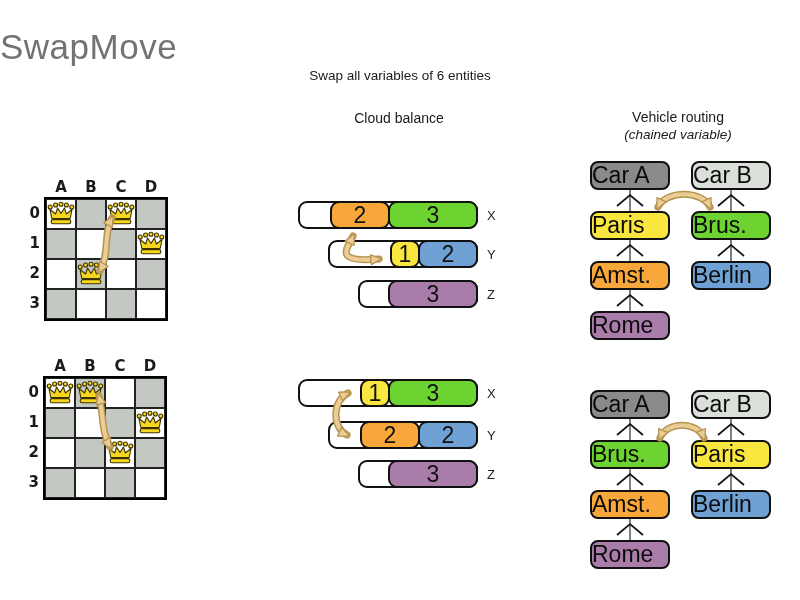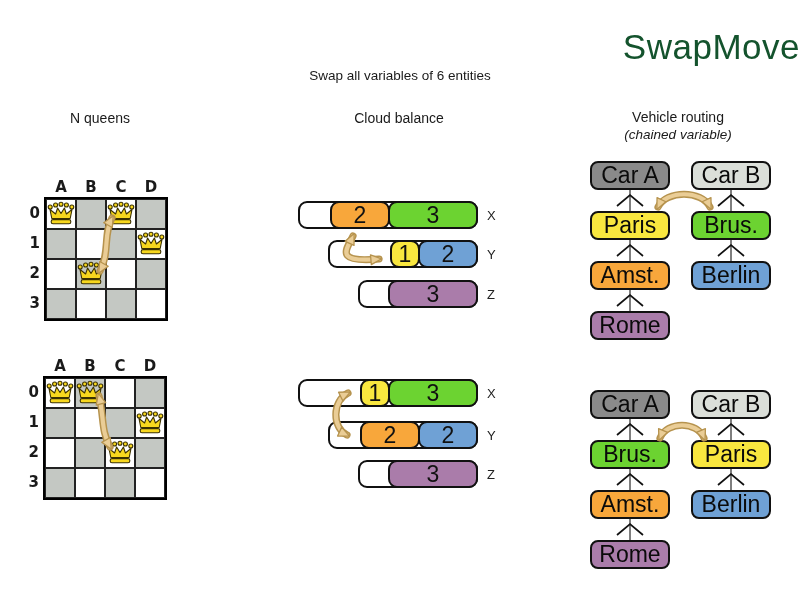--- a/index.html
+++ b/index.html
@@ -1,48 +1,47 @@
 <!DOCTYPE html>
 <html><head>
 <meta charset="utf-8">
 <style>
   html,body{margin:0;padding:0;background:#fff;}
   #canvas{position:relative;width:800px;height:600px;background:#fff;overflow:hidden;
           font-family:"Liberation Sans","DejaVu Sans",sans-serif;color:#111;}
-  .title{position:absolute;left:0;top:27px;width:800px;text-align:right;
-         font-size:35px;letter-spacing:0.5px;color:#14532d;}
+  .title{position:absolute;left:0;top:27px;width:800px;text-align:left;
+         font-size:35px;letter-spacing:0.5px;color:#737373;}
   .subtitle{position:absolute;left:0;top:68px;width:800px;text-align:center;
             font-size:13.5px;color:#1a1a1a;}
   .sec-label{position:absolute;text-align:center;font-size:14px;color:#1a1a1a;}
   .sec-sublabel{position:absolute;text-align:center;font-size:13.5px;color:#1a1a1a;font-style:italic;}
   .board-frame{position:absolute;box-sizing:border-box;border:2px solid #000;background:transparent;}
   .cell{position:absolute;width:30px;height:30px;box-sizing:border-box;border:0.5px solid #222;}
   .cell.dark{background:#C4C8C3;}
   .cell.light{background:#fff;}
   .colhead{position:absolute;height:17px;text-align:center;font-size:15px;font-weight:bold;
            color:#1a1a1a;font-family:"DejaVu Sans","Liberation Sans",sans-serif;line-height:17px;}
   .rowhead{position:absolute;height:17px;text-align:right;font-size:15px;font-weight:bold;
            color:#1a1a1a;font-family:"DejaVu Sans","Liberation Sans",sans-serif;line-height:17px;}
   .queen{position:absolute;width:28px;height:25px;}
   .bar{position:absolute;box-sizing:border-box;background:#fff;border:2px solid #111;border-radius:9px;}
   .seg{position:absolute;box-sizing:border-box;border:2px solid #111;border-radius:9px;
        text-align:center;font-size:23px;line-height:24px;color:#111;}
   .bar-label{position:absolute;width:16px;font-size:13px;color:#222;}
   .vbox{position:absolute;box-sizing:border-box;border:2px solid #111;border-radius:8px;
-        text-align:center;font-size:23px;line-height:25px;color:#0a0a0a;}
+        text-align:left;font-size:23px;line-height:25px;color:#0a0a0a;}
   svg{display:block;}
 </style>
 </head>
 <body>
 
 <div id="canvas">
   <div class="title">SwapMove</div>
   <div class="subtitle">Swap all variables of 6 entities</div>
 
-  <div class="sec-label" style="left:30px;top:110px;width:140px">N queens</div>
   <div class="sec-label" style="left:319px;top:110px;width:160px">Cloud balance</div>
   <div class="sec-label" style="left:598px;top:109px;width:160px">Vehicle routing</div>
   <div class="sec-sublabel" style="left:598px;top:127px;width:160px">(chained variable)</div>
 
   <svg id="overlay" width="800" height="600" viewBox="0 0 800 600" style="position:absolute;left:0;top:0;z-index:10;pointer-events:none">
     <defs>
       <marker id="ah" viewBox="0 0 12 11" refX="8.5" refY="5.5" markerWidth="13" markerHeight="12" orient="auto-start-reverse" markerUnits="userSpaceOnUse">
         <path id="ah-path" d="M1 1 L11 5.5 L1 10 Z" stroke-width="1.2" stroke-linejoin="round" fill="#EACD96" stroke="#B6934E"></path>
       </marker>
     </defs>

